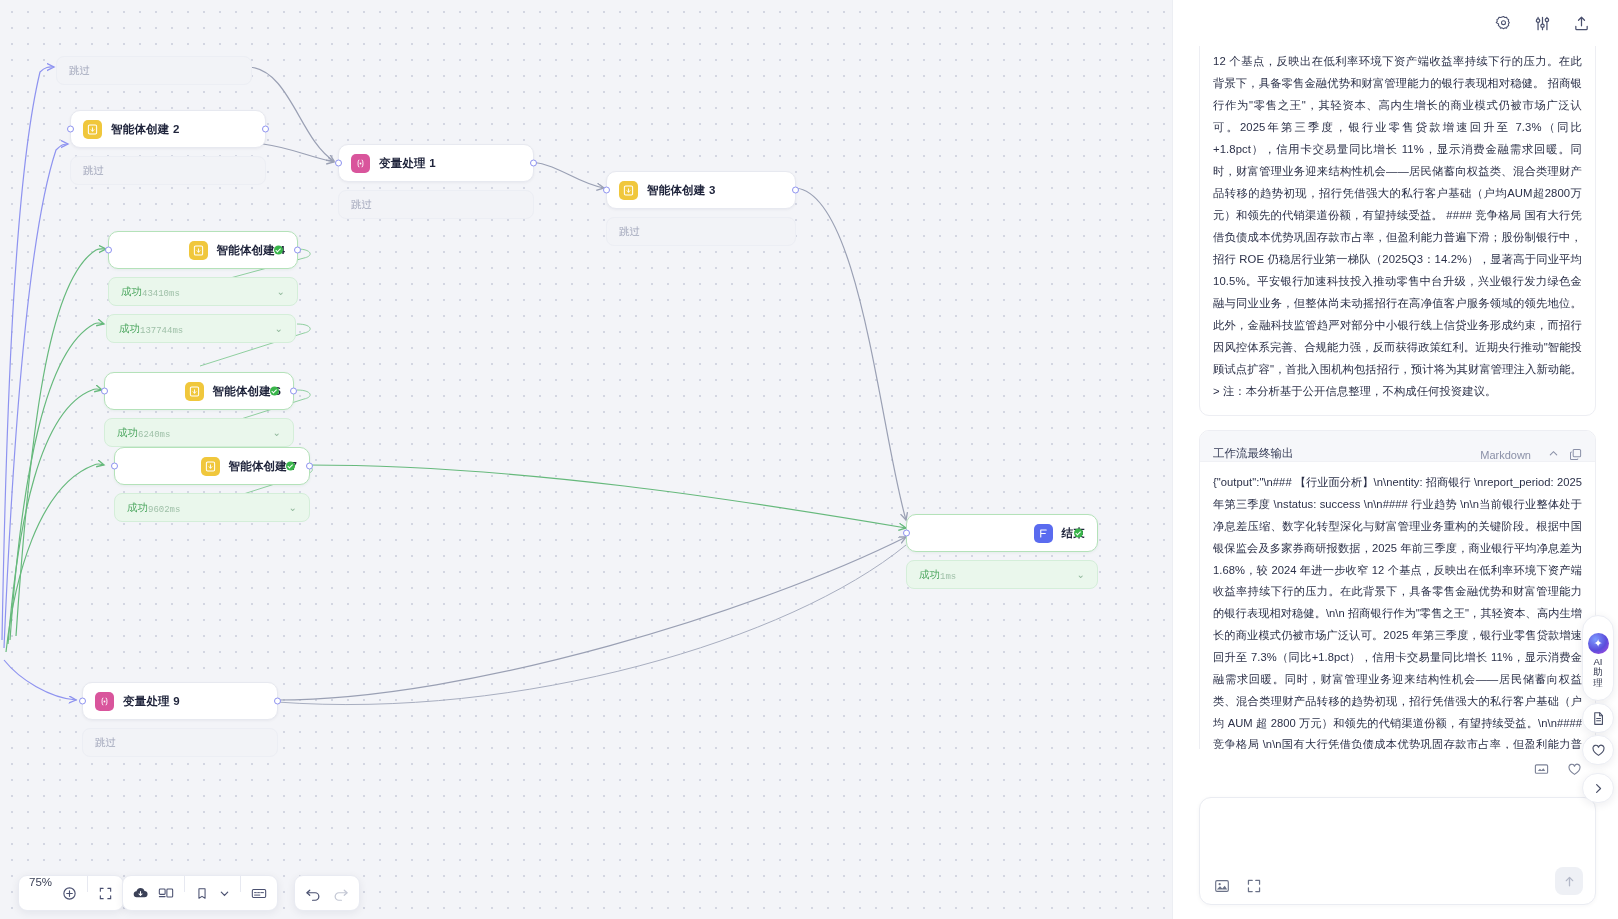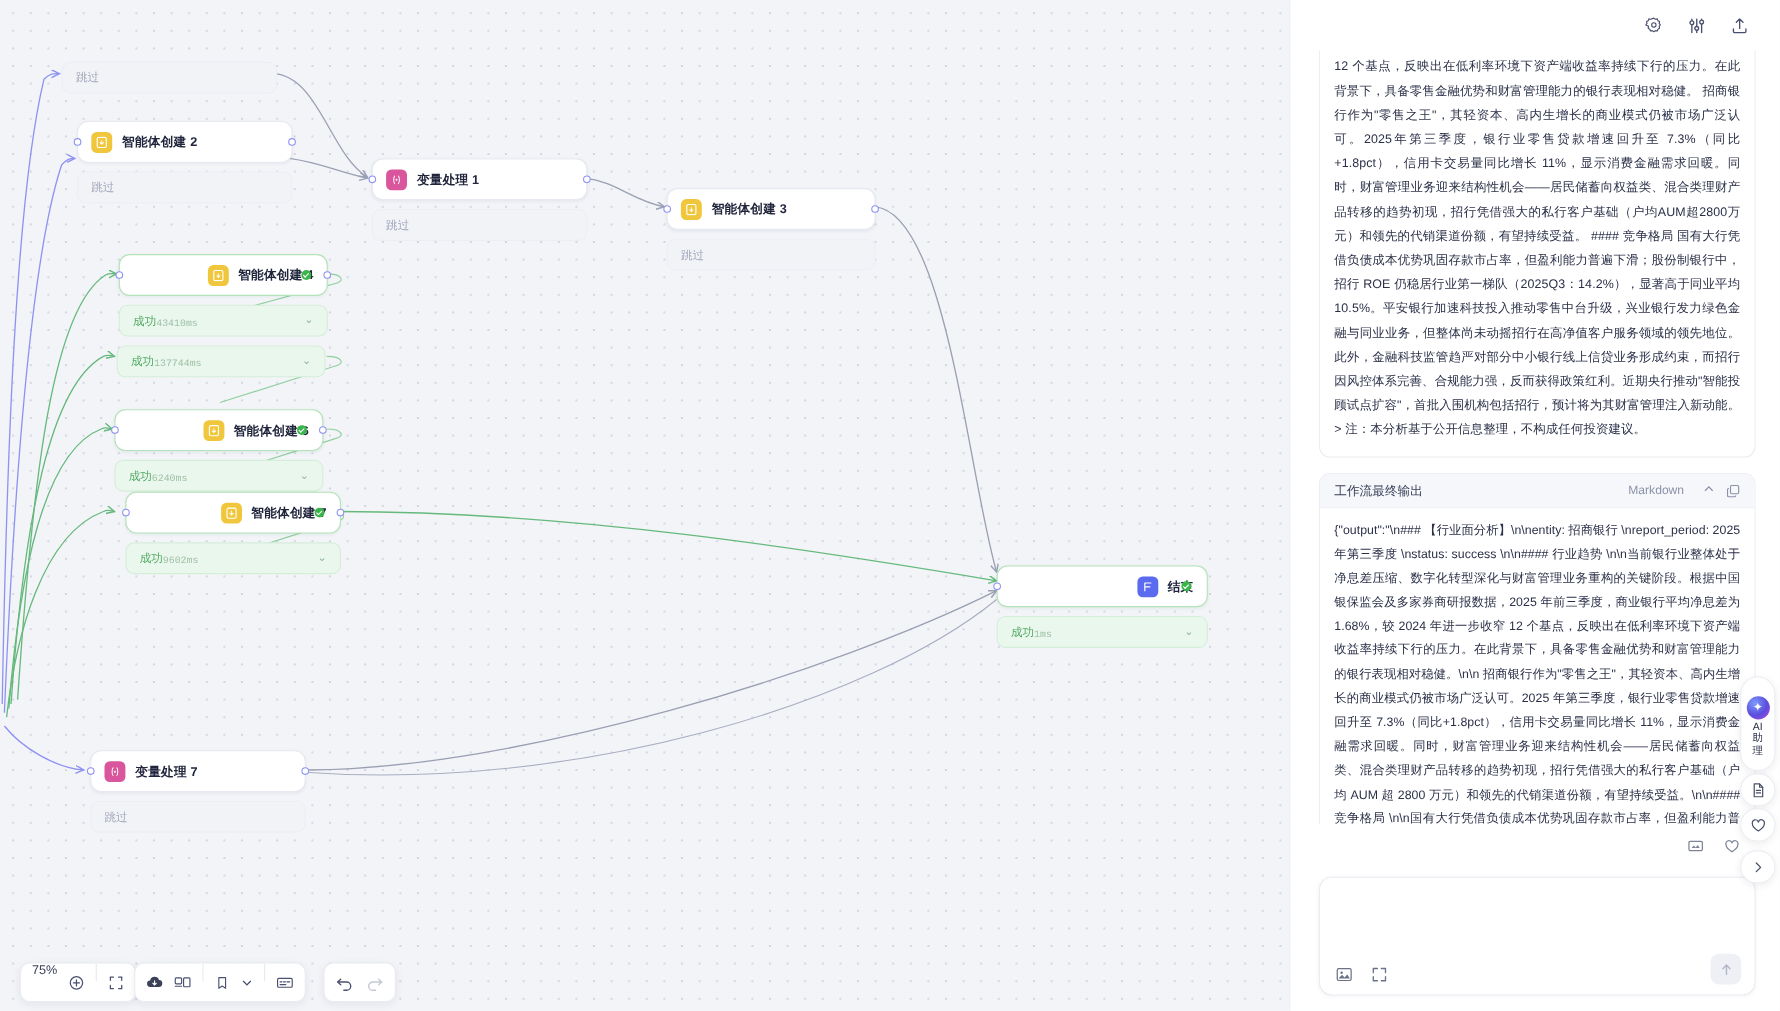--- a/index.html
+++ b/index.html
@@ -159,21 +159,21 @@
     margin-bottom: 14px;
   }
   .bubble.cut-top { margin-top: -30px; }
 
   .out-card {
     border: 1px solid #edeef3; border-radius: 10px;
     background: #fff; overflow: hidden;
   }
   .out-head {
     background: #f6f7fa;
-    height: 31px; display: flex; align-items: center;
+    height: 31px; display: flex; align-items: flex-end;
     padding: 0 13px;
     border-bottom: 1px solid #f0f1f5;
   }
   .out-title { font-size: 11.5px; color: #3a405a; font-weight: 500; flex: 1 1 auto; }
   .out-md { font-size: 11px; color: #8b91a8; margin-right: 17px; }
   .out-chev { font-size: 10px; color: #8b91a8; margin-right: 10px; cursor: pointer; }
   .out-copy { color: #8b91a8; cursor: pointer; line-height: 0; }
   .out-body {
     padding: 10px 13px 12px;
     font-size: 11.2px; line-height: 1.95; color: #2b3048;
@@ -443,21 +443,21 @@
     <div class="node" style="left:82px; top:682px; width:196px;">
       <div class="node-body">
         <span class="port in"></span>
         <span class="port out"></span>
         <span class="node-icon var">
           <svg width="11" height="11" viewBox="0 0 12 12">
               <path d="M4.1 2.2c-1.2 1-1.2 6.6 0 7.6M7.9 2.2c1.2 1 1.2 6.6 0 7.6" stroke="#fff" stroke-width="1" fill="none" stroke-linecap="round"></path>
               <circle cx="6" cy="6" r="1" fill="#fff"></circle>
             </svg>
         </span>
-        <span class="node-title">变量处理 7</span>
+        <span class="node-title">变量处理 9</span>
       </div>
       <div class="node-sub skip">
         <span>跳过</span>
       </div>
     </div>
 
     <div class="toolbar tb-zoom">
       <span class="zoom-pct">75%</span>
       <span class="tb-ico">
         <svg width="15" height="15" viewBox="0 0 16 16">

